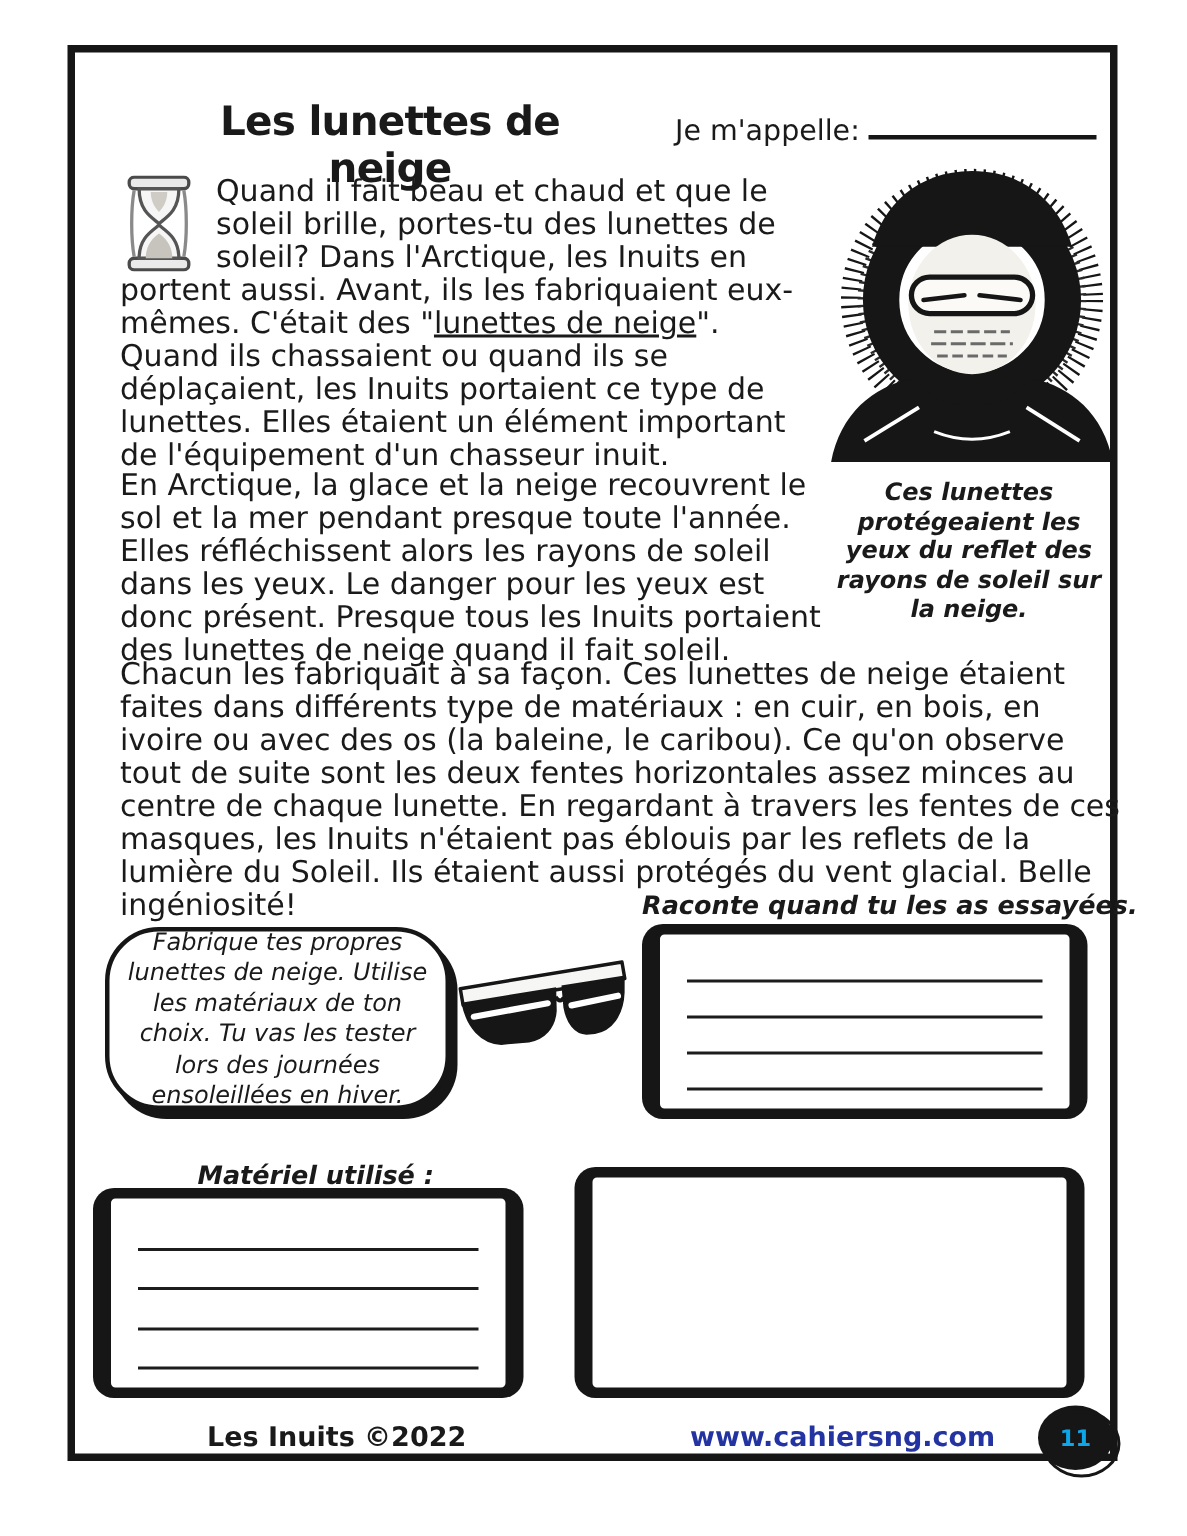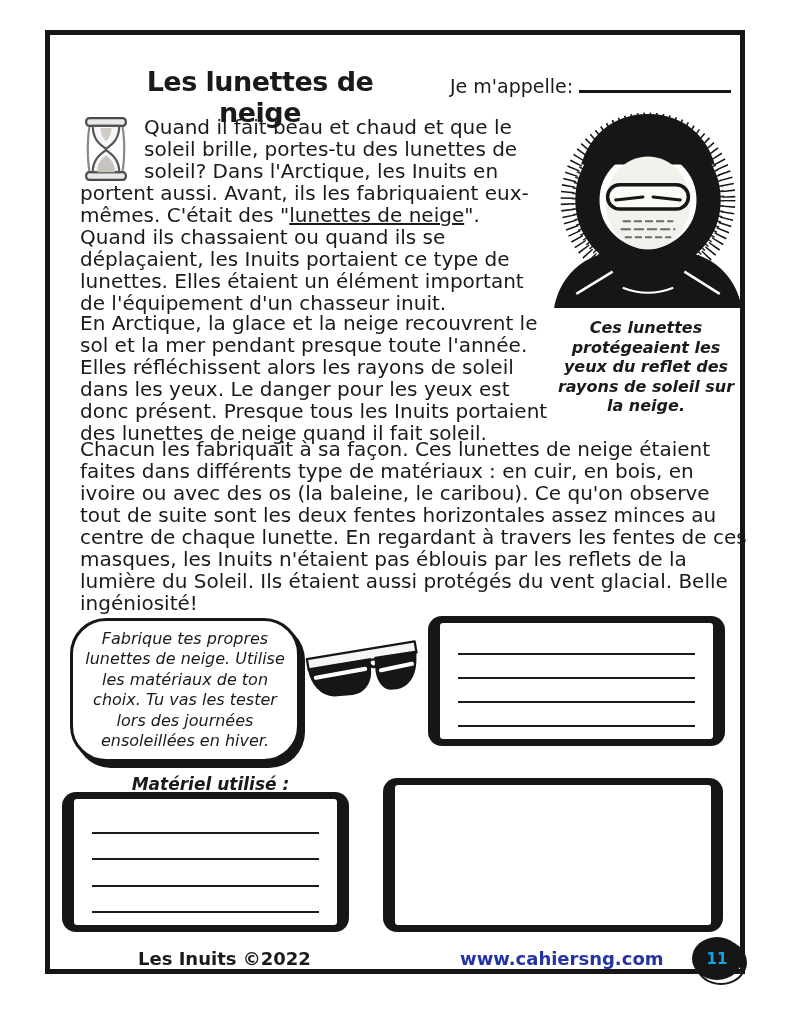--- a/index.html
+++ b/index.html
@@ -33,21 +33,21 @@
   .figure svg{width:100%;height:100%;}
   .caption{
     position:absolute;left:552px;top:318px;width:188px;text-align:center;
     font-size:16px;font-style:italic;font-weight:600;line-height:19.5px;
   }
   
   .bubble{
     position:absolute;left:70px;top:618px;width:202px;height:112px;
     border:3px solid #161616;border-radius:36px;background:#fff;
     box-shadow:5px 6px 0 #161616;
-    padding:13px 11px;display:flex;align-items:center;justify-content:center;
+    padding:2px 11px;display:flex;align-items:center;justify-content:center;
     text-align:center;font-size:16px;font-style:italic;line-height:20.5px;
   }
   .goggles{position:absolute;left:303px;top:638px;width:120px;height:76px;transform:rotate(-5deg);}
   
   .sec-head{
     position:absolute;font-size:17px;font-weight:bold;font-style:italic;text-align:center;
     white-space:nowrap;
   }
   .head-raconte{left:428px;top:594px;width:298px;}
   .head-materiel{left:67px;top:774px;width:287px;}
@@ -133,20 +133,21 @@
 
   <svg class="goggles" viewBox="0 0 130 75">
     <path d="M6,14 L124,5 L125,17 L7,26 Z" fill="#f6f6f4" stroke="#161616" stroke-width="2.5" stroke-linejoin="round"></path>
     <path d="M7,25 L74,20 L73,36 C71,48 63,55 52,56 L32,56 C18,54 9,42 7,25 Z" fill="#161616" stroke="#161616" stroke-width="2"></path>
     <path d="M80,19 L124,16 L123,27 C121,43 112,53 100,54 L94,54 C86,53 81,45 80,34 Z" fill="#161616" stroke="#161616" stroke-width="2"></path>
     <path d="M74,26 Q77,31 80,27" fill="none" stroke="#161616" stroke-width="3"></path>
     <path d="M14,35 L68,30" stroke="#fff" stroke-width="4.5" stroke-linecap="round"></path>
     <path d="M85,33 L119,29" stroke="#fff" stroke-width="4.5" stroke-linecap="round"></path>
   </svg>
 
+  <div class="sec-head head-raconte">Raconte quand tu les as essayées.</div>
   <div class="frame-box box-raconte">
     <div class="frame-inner">
       <div class="lines">
         <div class="wline"></div>
         <div class="wline"></div>
         <div class="wline"></div>
         <div class="wline"></div>
       </div>
     </div>
   </div>

